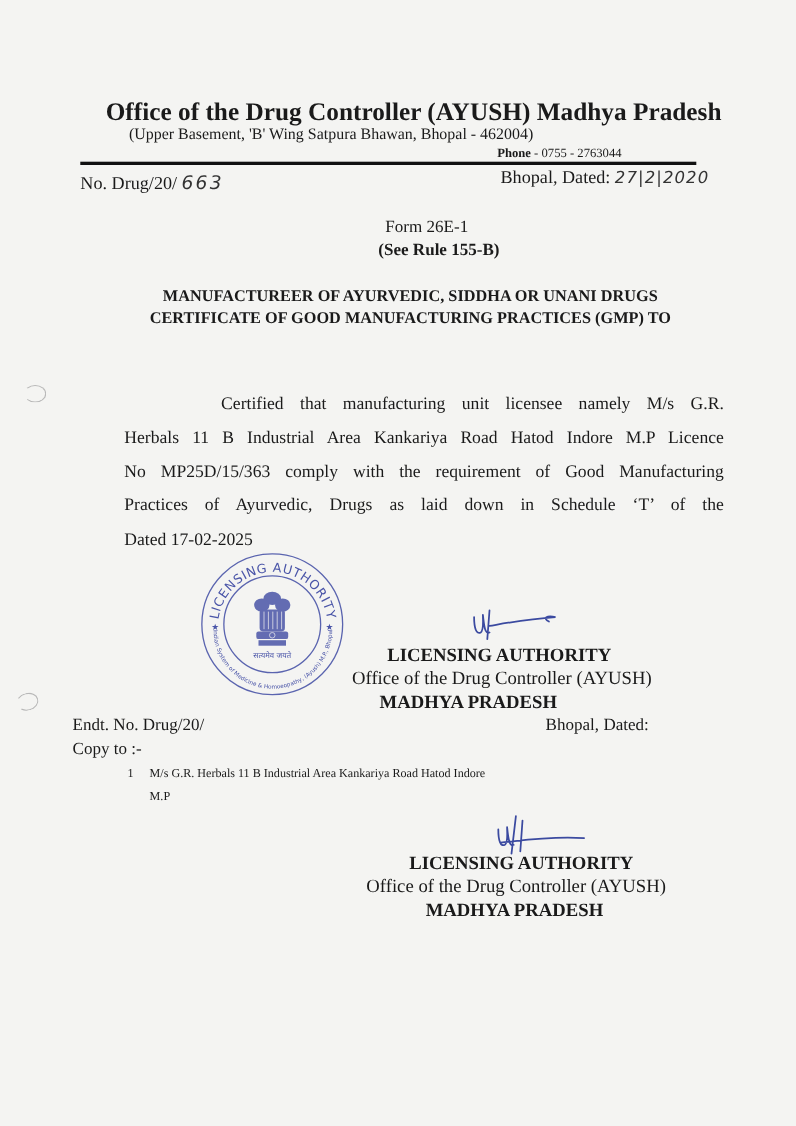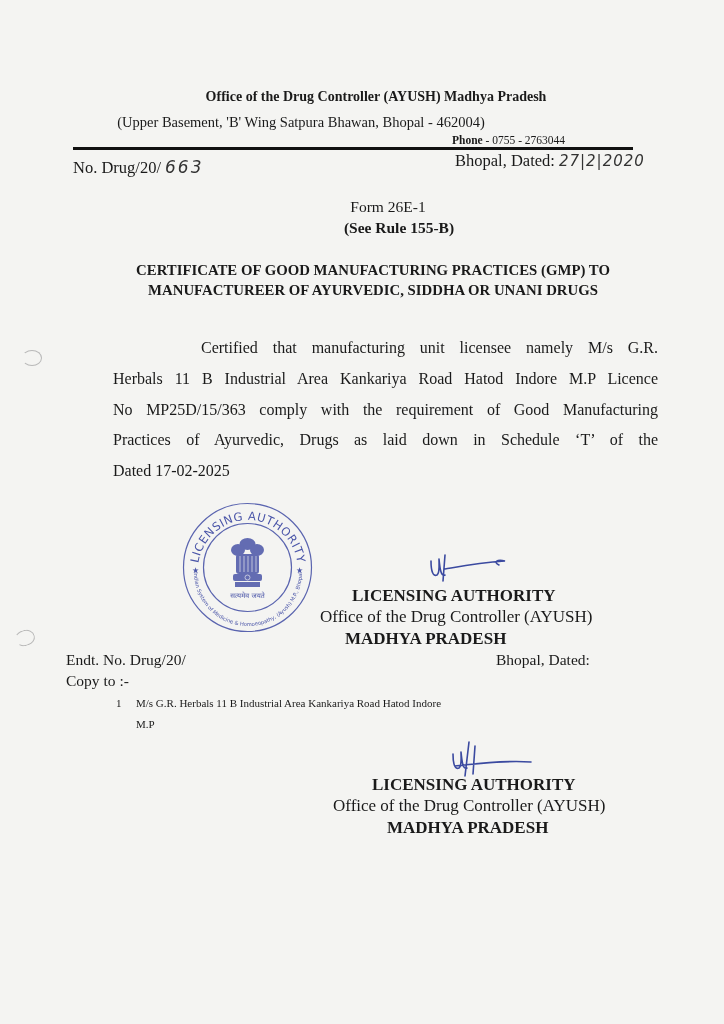--- a/index.html
+++ b/index.html
@@ -6,39 +6,39 @@
   body {
     width: 724px; height: 1024px; overflow: hidden;
     background: #f4f4f2;
     font-family: "Liberation Serif", "DejaVu Serif", serif;
     color: #1a1a1a;
     position: relative;
   }
   .page { position: absolute; inset: 0; }
   .abs { position: absolute; white-space: nowrap; }
 
-  .hdr-title { left: 0; width: 724px; top: 89px; text-align: center; font-weight: bold; font-size: 14px; padding-left: 28px; box-sizing: border-box; }
+  .hdr-title { left: 0; width: 724px; top: 89px; text-align: center; font-weight: bold; font-size: 23px; padding-left: 28px; box-sizing: border-box; }
   .hdr-addr { left: 0; width: 576px; top: 114px; text-align: center; font-size: 14.5px; padding-left: 26px; box-sizing: border-box; }
   .hdr-phone { left: 452px; top: 134px; font-size: 11.5px; }
   .hdr-phone b { font-weight: bold; }
   .rule { left: 73px; top: 147px; width: 560px; height: 3px; background: #111; }
 
   .ref-no { left: 73px; top: 157px; font-size: 16.5px; }
   .hand { font-family: "DejaVu Sans", sans-serif; font-style: italic; font-weight: normal; color: #333; letter-spacing: 2px; }
   .ref-no .hand { font-size: 17px; margin-left: 4px; }
   .ref-date { left: 455px; top: 151px; font-size: 16.5px; }
   .ref-date .hand { font-size: 15px; margin-left: 4px; letter-spacing: 1px; }
 
   .form-no { left: 0; width: 724px; top: 198px; text-align: center; font-size: 15.5px; padding-left: 52px; box-sizing: border-box; }
   .form-rule { left: 12px; width: 724px; top: 219px; text-align: center; font-size: 15.5px; padding-left: 50px; box-sizing: border-box; font-weight: bold; }
   .cert-title { left: 0; width: 724px; top: 260px; text-align: center; font-weight: bold; font-size: 14.8px; line-height: 20px; padding-left: 22px; box-sizing: border-box; white-space: normal; }
 
   .body-text { left: 113px; top: 333px; width: 545px; font-size: 16px; line-height: 30.8px; white-space: normal; text-align: justify; }
   .body-text .line { display: block; text-align: justify; text-align-last: justify; }
-  .body-text .line.first { padding-left: 88px; }
+  .body-text .line.first { padding-left: 88px; margin-top: 20px; }
   .body-text .line.last { text-align-last: left; }
 
   .seal { left: 180px; top: 500px; width: 135px; height: 135px; }
 
   .sig1 { left: 427px; top: 553px; width: 85px; height: 30px; }
   .auth1-title { left: 352px; top: 586px; font-weight: bold; font-size: 17px; }
   .auth1-office { left: 320px; top: 607px; font-size: 17px; }
   .auth1-state { left: 345px; top: 629px; font-weight: bold; font-size: 17px; }
 
   .endt-no { left: 66px; top: 651px; font-size: 15.5px; }
@@ -73,22 +73,22 @@
   <div class="abs ref-no">
     <span>No. Drug/20/</span><span class="hand">663</span>
   </div>
   <div class="abs ref-date">
     <span>Bhopal, Dated:</span><span class="hand">27|2|2020</span>
   </div>
 
   <div class="abs form-no">Form 26E-1</div>
   <div class="abs form-rule">(See Rule 155-B)</div>
   <div class="abs cert-title">
+    <div>MANUFACTUREER OF AYURVEDIC, SIDDHA OR UNANI DRUGS</div>
     <div>CERTIFICATE OF GOOD MANUFACTURING PRACTICES (GMP) TO</div>
-    <div>MANUFACTUREER OF AYURVEDIC, SIDDHA OR UNANI DRUGS</div>
   </div>
 
   <div class="abs body-text">
     <span class="line first">Certified that manufacturing unit licensee namely M/s G.R.</span>
     <span class="line">Herbals 11 B Industrial Area Kankariya Road Hatod Indore M.P   Licence</span>
     <span class="line">No MP25D/15/363 comply with the requirement of Good Manufacturing</span>
     <span class="line">Practices of Ayurvedic,  Drugs as laid down in Schedule  ‘T’ of   the</span>
     <span class="line last">Dated  17-02-2025</span>
   </div>
 

